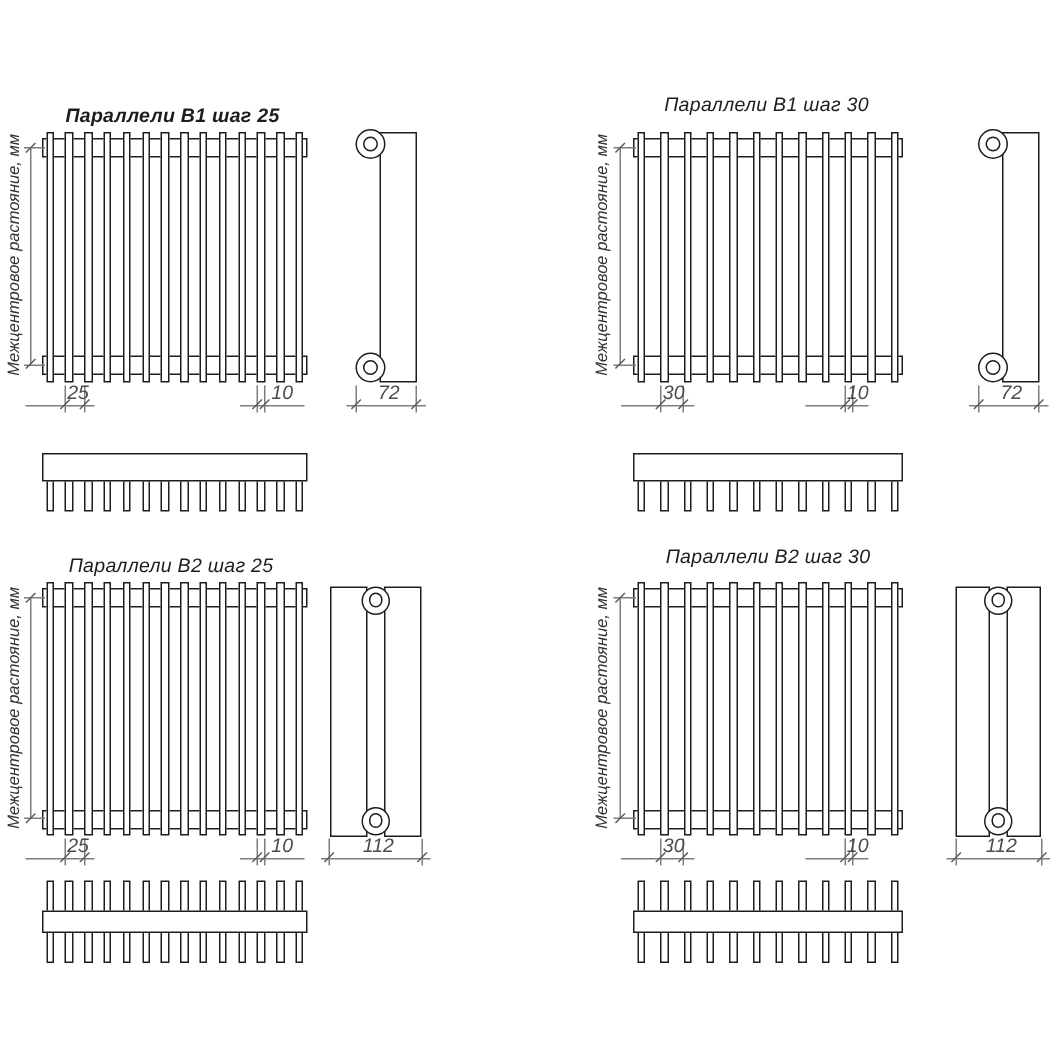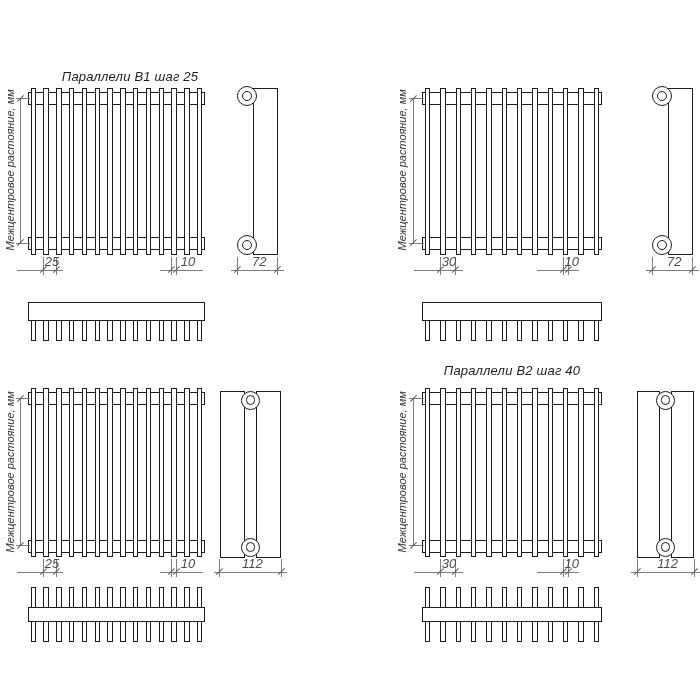--- a/index.html
+++ b/index.html
@@ -22,21 +22,21 @@
                color:#4c4c4c; white-space:nowrap; }
   .dl-center { transform:translateX(-50%); }
   .dl-right  { transform:translateX(-100%);margin-left:20px; }
 </style>
 </head>
 <body>
 
 <div id="canvas">
 
   <section class="quadrant" id="q0">
-    <h2 class="title" style="left: 130px; top: 69px;">Параллели В1 шаг 25</h2>
+    <h2 class="title" style="left: 115px; top: 69px; font-weight: bold;">Параллели В1 шаг 25</h2>
     <div class="vlabel" style="left: -70px; top: 163.25px;">Межцентровое растояние, мм</div>
     <div class="geom">
         <div class="abs outline" style="left: 28px; top: 92px; width: 177px; height: 13px;"></div>
         <div class="abs outline" style="left: 28px; top: 236.5px; width: 177px; height: 13px;"></div>
         <div class="abs tube" style="left: 30.5px; top: 88px; width: 5.4px; height: 167px;"></div>
         <div class="abs tube" style="left: 43.3154px; top: 88px; width: 5.4px; height: 167px;"></div>
         <div class="abs tube" style="left: 56.1308px; top: 88px; width: 5.4px; height: 167px;"></div>
         <div class="abs tube" style="left: 68.9462px; top: 88px; width: 5.4px; height: 167px;"></div>
         <div class="abs tube" style="left: 81.7615px; top: 88px; width: 5.4px; height: 167px;"></div>
         <div class="abs tube" style="left: 94.5769px; top: 88px; width: 5.4px; height: 167px;"></div>
@@ -88,20 +88,21 @@
         <div class="abs tooth" style="left: 184.285px; top: 319.5px; width: 5.4px; height: 21.5px;"></div>
         <div class="abs tooth" style="left: 197.1px; top: 319.5px; width: 5.4px; height: 21.5px;"></div>
         <div class="abs outline" style="left: 28px; top: 302px; width: 177px; height: 19px;"></div>
       </div>
     <span class="dim-label dl-right" style="left: 39.3154px; top: 255px;">25</span>
     <span class="dim-label" style="left: 180.869px; top: 255px;">10</span>
     <span class="dim-label dl-center" style="left: 259.25px; top: 255px;">72</span>
   </section>
 
   <section class="quadrant" id="q1">
+    <h2 class="title" style="left: 511px; top: 62px;">Параллели В1 шаг 30</h2>
     <div class="vlabel" style="left: 322px; top: 163.25px;">Межцентровое растояние, мм</div>
     <div class="geom">
         <div class="abs outline" style="left: 422px; top: 92px; width: 180px; height: 13px;"></div>
         <div class="abs outline" style="left: 422px; top: 236.5px; width: 180px; height: 13px;"></div>
         <div class="abs tube" style="left: 425px; top: 88px; width: 5.3px; height: 167px;"></div>
         <div class="abs tube" style="left: 440.336px; top: 88px; width: 5.3px; height: 167px;"></div>
         <div class="abs tube" style="left: 455.673px; top: 88px; width: 5.3px; height: 167px;"></div>
         <div class="abs tube" style="left: 471.009px; top: 88px; width: 5.3px; height: 167px;"></div>
         <div class="abs tube" style="left: 486.345px; top: 88px; width: 5.3px; height: 167px;"></div>
         <div class="abs tube" style="left: 501.682px; top: 88px; width: 5.3px; height: 167px;"></div>
@@ -149,20 +150,21 @@
         <div class="abs tooth" style="left: 578.364px; top: 319.5px; width: 5.3px; height: 21.5px;"></div>
         <div class="abs tooth" style="left: 593.7px; top: 319.5px; width: 5.3px; height: 21.5px;"></div>
         <div class="abs outline" style="left: 422px; top: 302px; width: 180px; height: 19px;"></div>
       </div>
     <span class="dim-label dl-right" style="left: 436.336px; top: 255px;">30</span>
     <span class="dim-label dl-right" style="left: 559.027px; top: 255px;">10</span>
     <span class="dim-label dl-center" style="left: 674.25px; top: 255px;">72</span>
   </section>
 
   <section class="quadrant" id="q2">
+    <h2 class="title" style="left: 114px; top: 369px;">Параллели В2 шаг 25</h2>
     <div class="vlabel" style="left: -70px; top: 464.5px;">Межцентровое растояние, мм</div>
     <div class="geom">
         <div class="abs outline" style="left: 28px; top: 392px; width: 177px; height: 13px;"></div>
         <div class="abs outline" style="left: 28px; top: 539.5px; width: 177px; height: 13px;"></div>
         <div class="abs tube" style="left: 30.5px; top: 388px; width: 5.4px; height: 169px;"></div>
         <div class="abs tube" style="left: 43.3154px; top: 388px; width: 5.4px; height: 169px;"></div>
         <div class="abs tube" style="left: 56.1308px; top: 388px; width: 5.4px; height: 169px;"></div>
         <div class="abs tube" style="left: 68.9462px; top: 388px; width: 5.4px; height: 169px;"></div>
         <div class="abs tube" style="left: 81.7615px; top: 388px; width: 5.4px; height: 169px;"></div>
         <div class="abs tube" style="left: 94.5769px; top: 388px; width: 5.4px; height: 169px;"></div>
@@ -229,21 +231,21 @@
         <div class="abs tooth" style="left: 197.1px; top: 620.5px; width: 5.4px; height: 21.5px;"></div>
         <div class="abs tooth" style="left: 197.1px; top: 587px; width: 5.4px; height: 21.5px;"></div>
         <div class="abs outline" style="left: 28px; top: 607px; width: 177px; height: 15px;"></div>
       </div>
     <span class="dim-label dl-right" style="left: 39.3154px; top: 557px;">25</span>
     <span class="dim-label" style="left: 180.869px; top: 557px;">10</span>
     <span class="dim-label dl-center" style="left: 252.25px; top: 557px;">112</span>
   </section>
 
   <section class="quadrant" id="q3">
-    <h2 class="title" style="left: 512px; top: 363px;">Параллели В2 шаг 40</h2>
+    <h2 class="title" style="left: 512px; top: 363px;">Параллели В2 шаг 30</h2>
     <div class="vlabel" style="left: 322px; top: 464.5px;">Межцентровое растояние, мм</div>
     <div class="geom">
         <div class="abs outline" style="left: 422px; top: 392px; width: 180px; height: 13px;"></div>
         <div class="abs outline" style="left: 422px; top: 539.5px; width: 180px; height: 13px;"></div>
         <div class="abs tube" style="left: 425px; top: 388px; width: 5.3px; height: 169px;"></div>
         <div class="abs tube" style="left: 440.336px; top: 388px; width: 5.3px; height: 169px;"></div>
         <div class="abs tube" style="left: 455.673px; top: 388px; width: 5.3px; height: 169px;"></div>
         <div class="abs tube" style="left: 471.009px; top: 388px; width: 5.3px; height: 169px;"></div>
         <div class="abs tube" style="left: 486.345px; top: 388px; width: 5.3px; height: 169px;"></div>
         <div class="abs tube" style="left: 501.682px; top: 388px; width: 5.3px; height: 169px;"></div>

